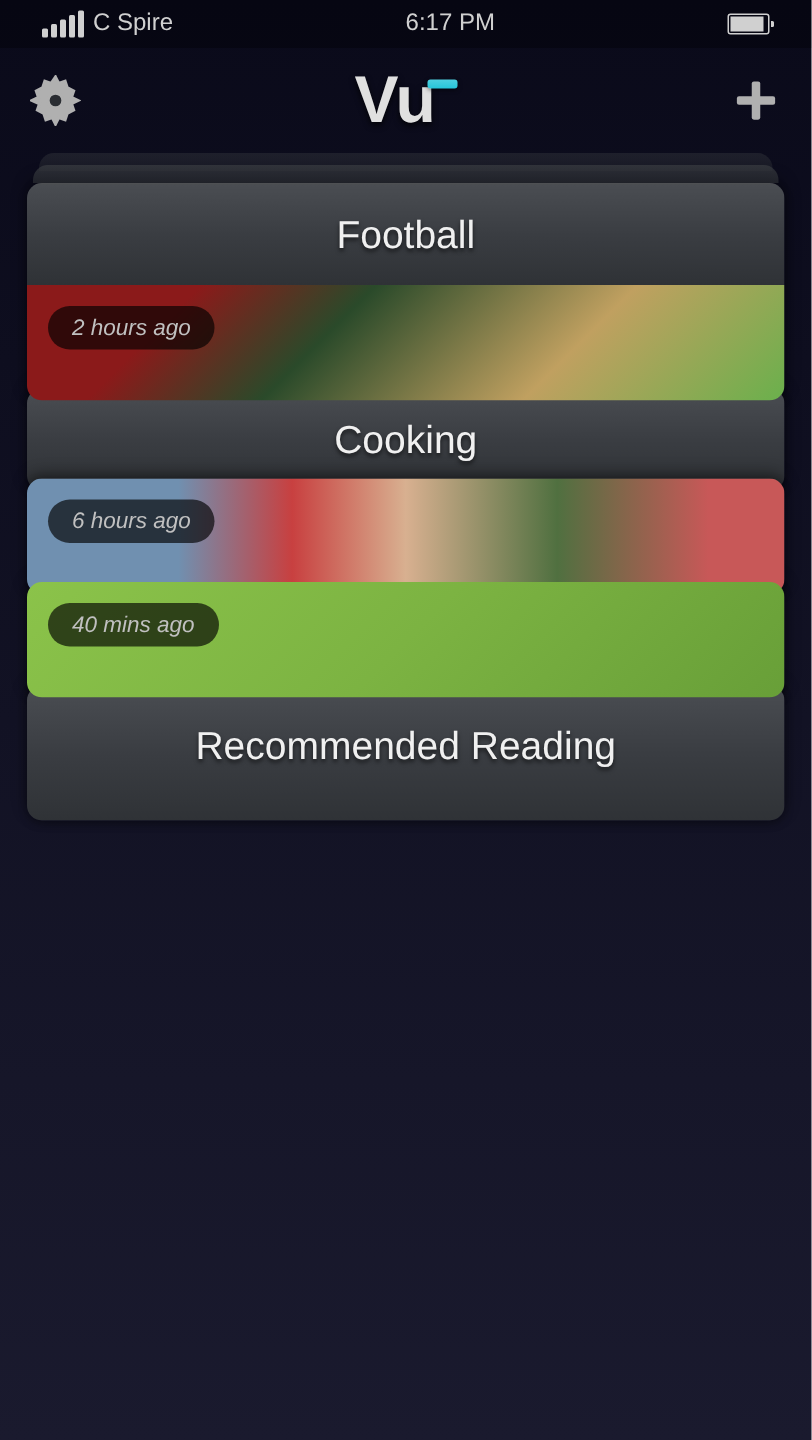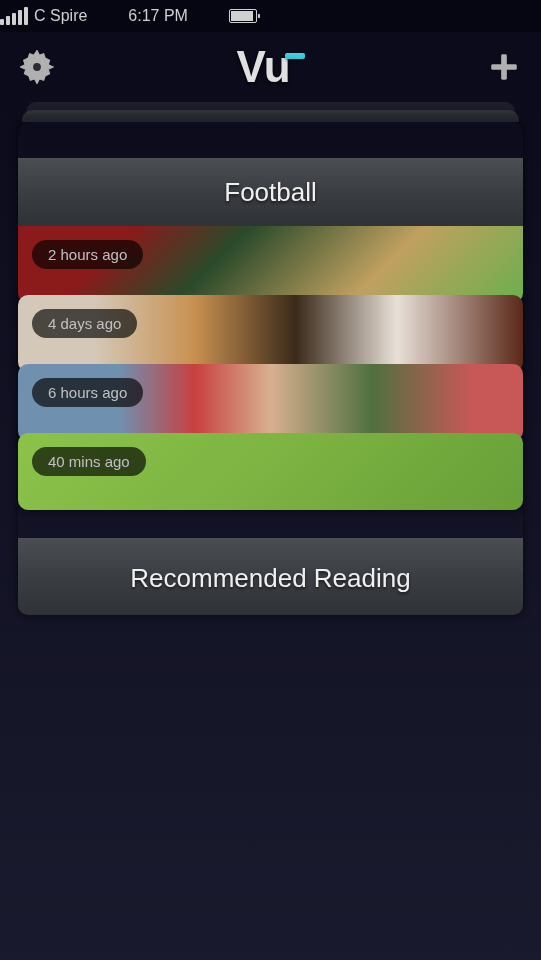--- a/index.html
+++ b/index.html
@@ -15,22 +15,22 @@
       font-family: -apple-system, "Helvetica Neue", Helvetica, Arial, sans-serif;
       overflow: hidden;
       position: relative;
     }
     
     
     .status-bar {
       height: 32px;
       display: flex;
       align-items: center;
-      justify-content: flex-start;
-      padding: 0 0;
+      justify-content: space-between;
+      padding: 0 28px;
       color: #d0d0d0;
       font-size: 16px;
       font-weight: 500;
       background: rgba(0,0,0,0.3);
       gap: 41px;
     }
     
     .status-left {
       display: flex;
       align-items: center;
@@ -158,34 +158,34 @@
       margin-bottom: -8px;
       box-shadow: 0 -3px 10px rgba(0,0,0,0.4), 0 2px 6px rgba(0,0,0,0.3);
       cursor: pointer;
     }
     
     .card-header {
       background: linear-gradient(180deg, #4a4d52 0%, #3a3d42 50%, #2f3236 100%);
       padding: 18px 0;
       text-align: center;
       border-top: 1px solid rgba(255,255,255,0.15);
-      margin-top: 36px;
     }
     
     .card-title {
       color: #f0f0f0;
       font-size: 26px;
       font-weight: 500;
       text-shadow: 0 2px 3px rgba(0,0,0,0.6);
     }
     
     .card-image {
       height: 77px;
       position: relative;
       background: #333;
+      font-style: italic;
     }
     
     .card-image.football {
       background: linear-gradient(135deg, #8b1a1a 20%, #2a4a2a 40%, #c0a060 70%, #6ab04c 100%);
     }
     
     .card-image.cooking {
       background: linear-gradient(90deg, #d4c8b8 15%, #c89050 35%, #3a2a1a 55%, #e8e0d8 75%, #5a2818 100%);
     }
     
@@ -203,21 +203,21 @@
       left: 14px;
       background: rgba(0,0,0,0.65);
       color: #c0c0c0;
       padding: 6px 16px;
       border-radius: 16px;
       font-size: 15px;
       font-weight: 400;
     }
     
     .card-last .card-header {
-      padding: 24px 0 21px 0;
+      padding: 24px 0 34px 0;
     }
   </style>
 </head>
 <body>
 
 <div class="status-bar">
   <div class="status-left">
     <div class="signal-bars">
       <span></span>
         <span></span>
@@ -263,22 +263,22 @@
   <div class="card">
     <div class="card-header">
       <div class="card-title">Football</div>
     </div>
     <div class="card-image football">
       <div class="timestamp">2 hours ago</div>
     </div>
   </div>
 
   <div class="card">
-    <div class="card-image cooking">
-      <div class="timestamp">4 days ago</div>
+    <div class="card-header">
+      <div class="card-title">Cooking</div>
     </div>
   </div>
 
   <div class="card">
     <div class="card-image baseball">
       <div class="timestamp">6 hours ago</div>
     </div>
   </div>
 
   <div class="card">

